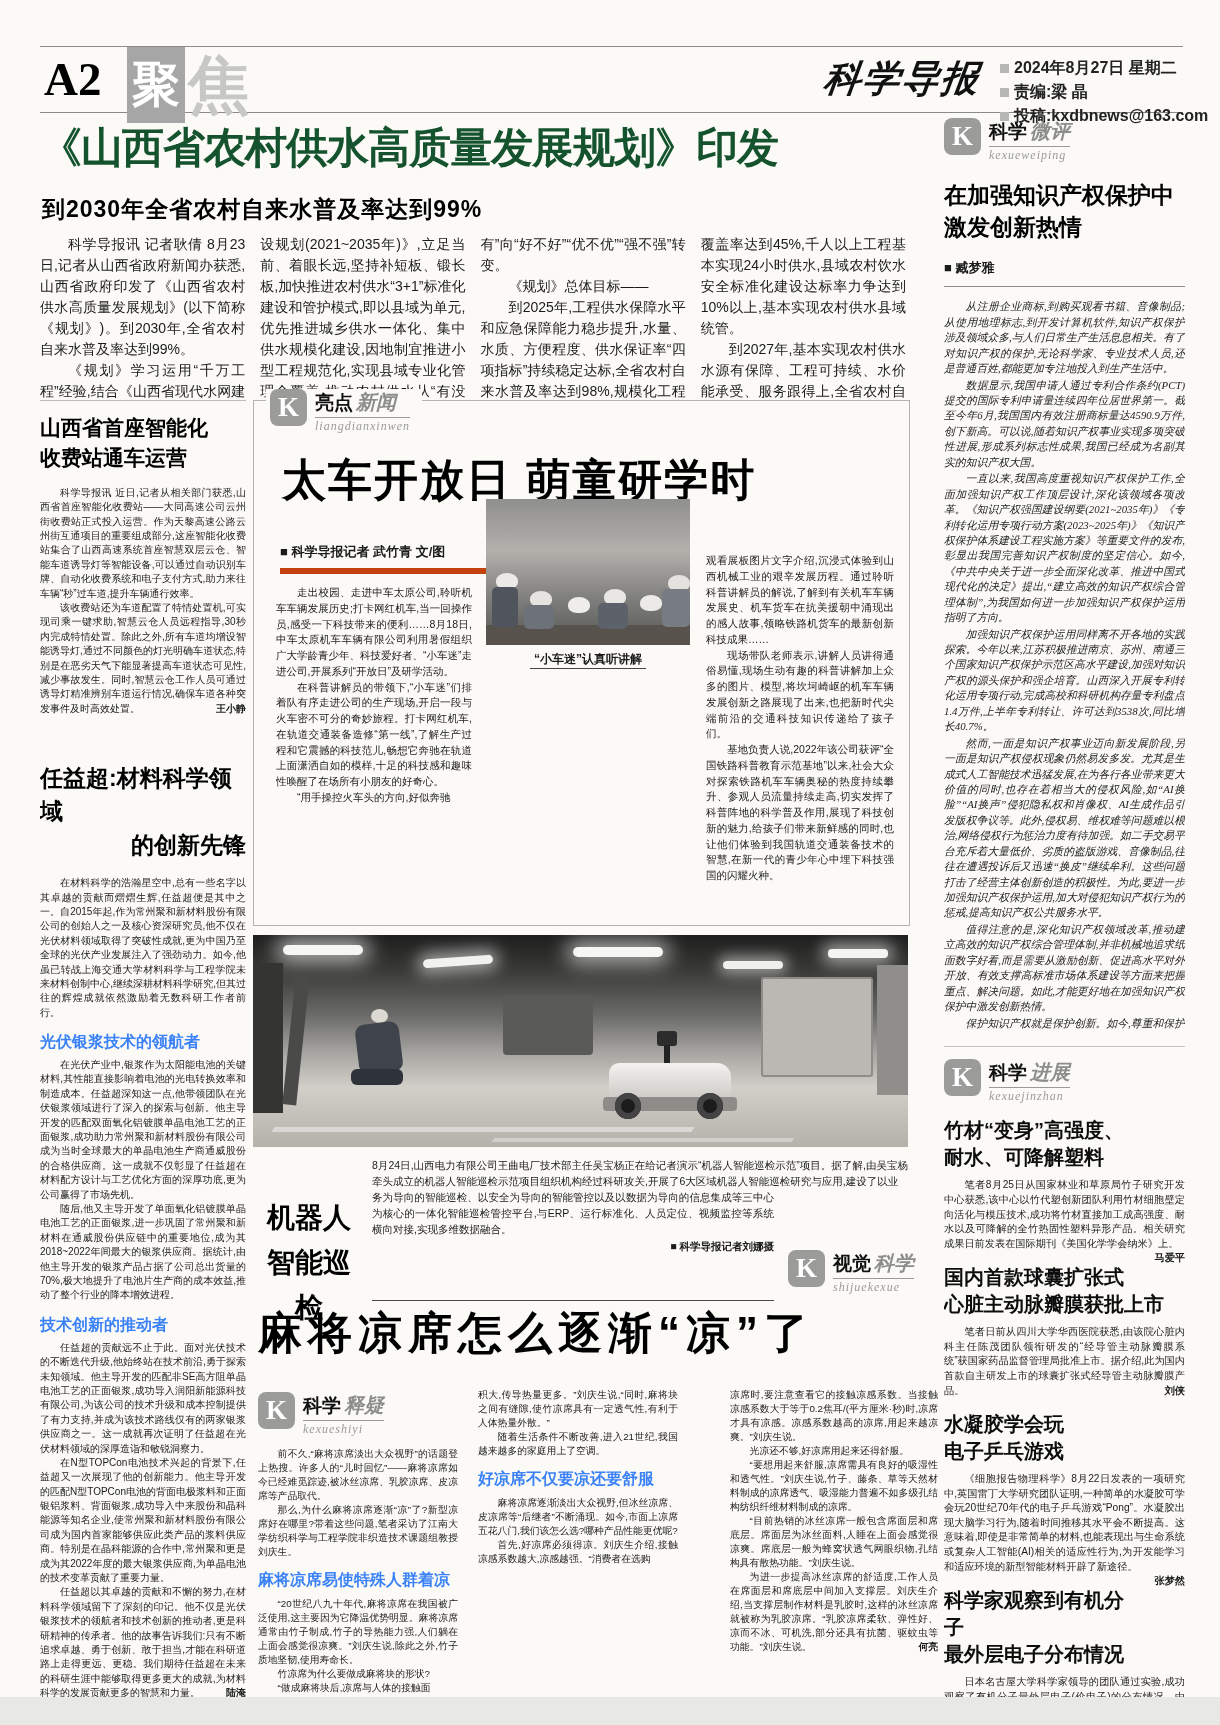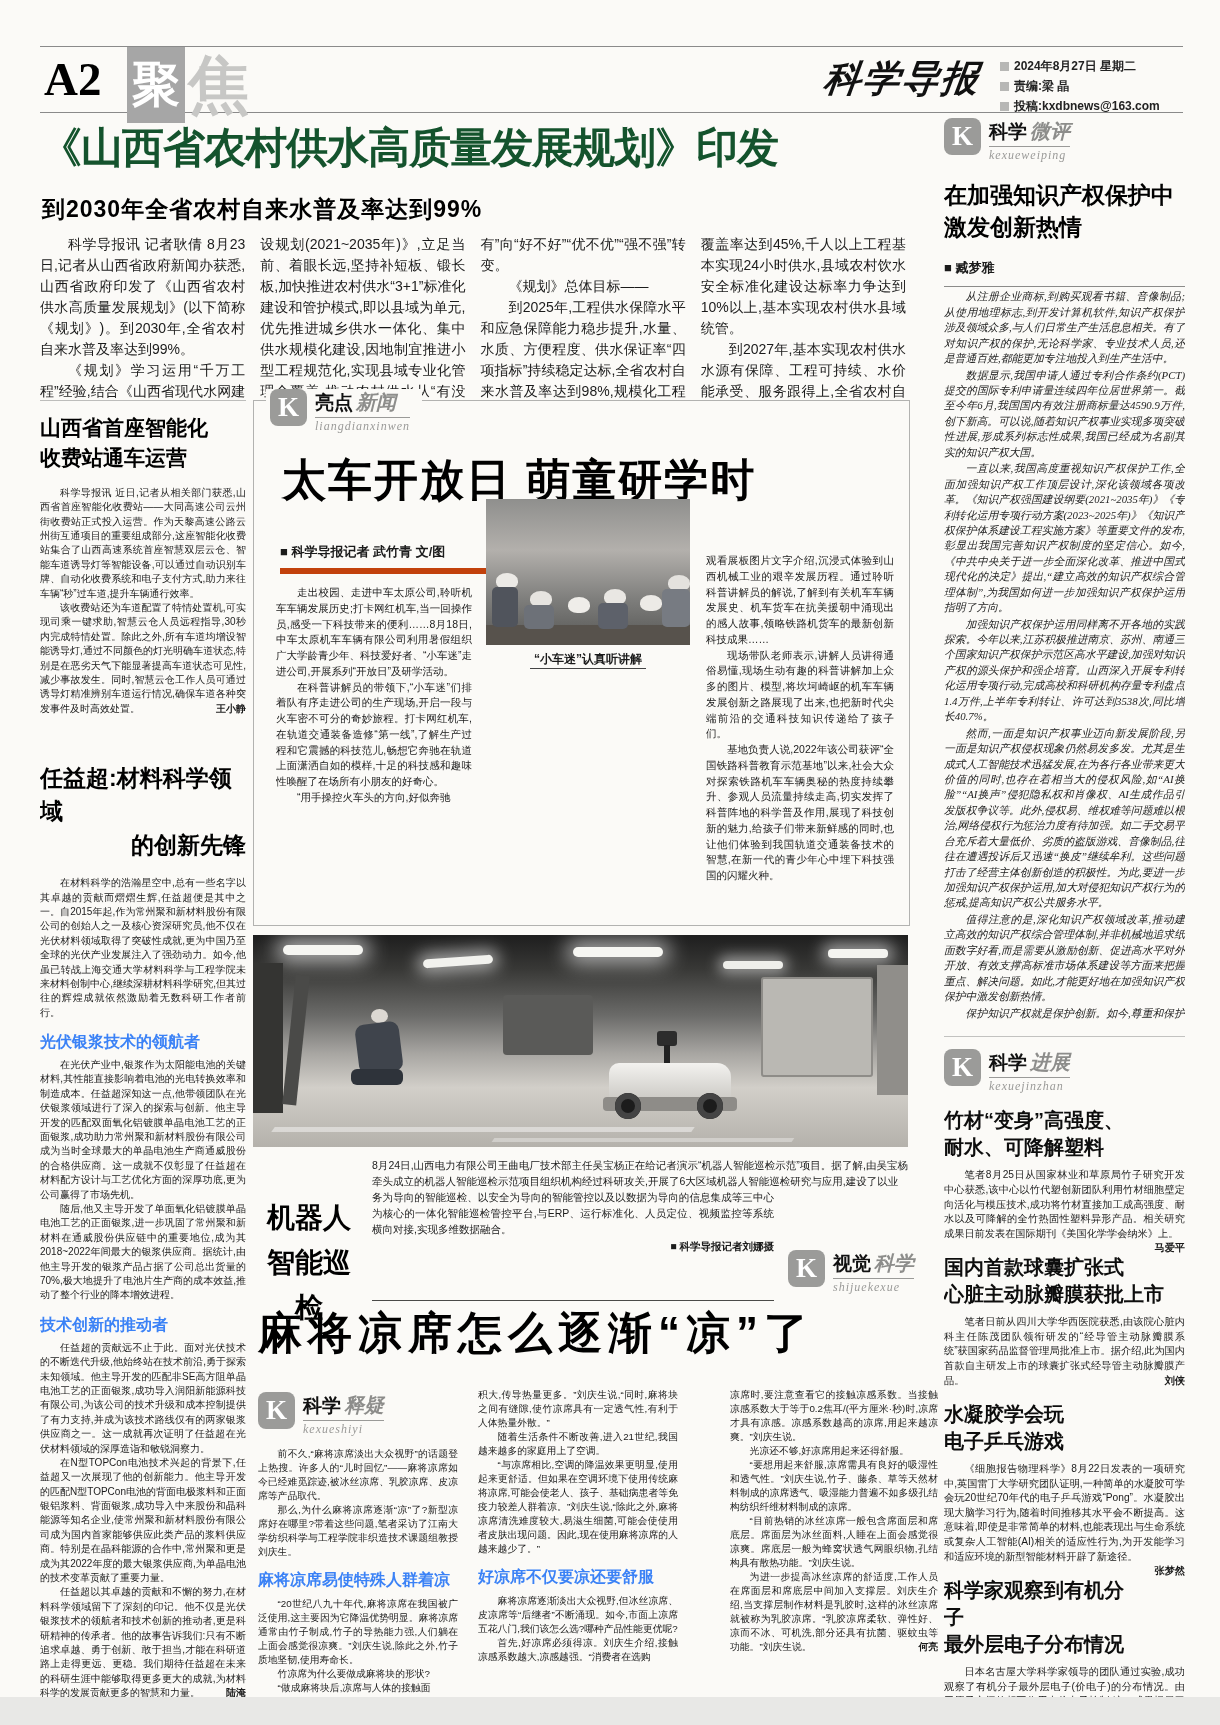--- a/index.html
+++ b/index.html
@@ -5,21 +5,21 @@
   html,body{margin:0;padding:0;background:#e8e8e6;}
   .page{position:relative;width:1220px;height:1697px;background:#fbfaf7;overflow:hidden;
         color:#1b1b1b;font-family:"Liberation Sans","DejaVu Sans",sans-serif;margin:0 auto;}
   .rule{position:absolute;left:40px;width:1143px;height:1px;background:#8a8a8a;}
   
   .edition{position:absolute;left:44px;top:52px;font-family:"Liberation Serif","DejaVu Serif",serif;font-size:47px;font-weight:700;color:#000;}
   .focus{position:absolute;left:127px;top:47px;display:flex;align-items:flex-start;}
   .focus-box{width:58px;height:76px;background:#a6a6a6;color:#fff;font-size:48px;font-weight:900;display:flex;align-items:center;justify-content:center;font-family:"Liberation Serif",serif;}
   .focus-out{font-size:62px;font-weight:900;color:#c7c7c5;line-height:76px;margin-left:3px;font-family:"Liberation Serif",serif;}
   .masthead{position:absolute;left:824px;top:54px;font-family:"DejaVu Serif","Liberation Serif",serif;font-style:italic;font-weight:700;font-size:37px;transform:skewX(-7deg);letter-spacing:2px;color:#111;}
-  .pubinfo{position:absolute;left:1000px;top:58px;font-size:12px;font-weight:700;color:#222;}
+  .pubinfo{position:absolute;left:1000px;top:58px;font-size:16px;font-weight:700;color:#222;}
   .pubinfo .row{display:flex;align-items:center;gap:5px;margin-bottom:3px;}
   .sq{width:9px;height:9px;background:#b7b7b5;display:inline-block;flex:0 0 auto;}
   
   .lead-h{position:absolute;left:40px;top:120px;width:820px;font-size:42px;font-weight:900;letter-spacing:-1px;color:#14532d;white-space:nowrap;}
   .lead-sub{position:absolute;left:42px;top:194px;font-size:23px;font-weight:600;color:#000;letter-spacing:1px;}
   .lead-body{position:absolute;left:40px;top:234px;width:866px;height:170px;column-count:4;column-gap:15px;overflow:hidden;}
   .bt{font-size:14px;line-height:1.5;text-align:justify;}
   .p{text-indent:2em;margin:0;}
   .cont{text-indent:0;}
   .fauth{float:right;font-weight:700;}
@@ -62,21 +62,21 @@
   .vision-logo{position:absolute;left:788px;top:1250px;}
   
   .mat-h{position:absolute;left:258px;top:1304px;font-size:44px;font-weight:900;letter-spacing:6px;color:#000;white-space:nowrap;}
   .mat-col{position:absolute;top:1388px;width:200px;height:332px;overflow:hidden;}
   .mat-col .bt{font-size:9.8px;line-height:1.43;}
   .mat-logo{margin:4px 0 10px 0;}
   
   .sidebar{position:absolute;left:944px;top:112px;width:241px;height:1610px;overflow:hidden;}
   .wp-h{font-size:23px;font-weight:700;line-height:1.4;margin-top:16px;color:#000;}
   .wp-author{font-size:13px;font-weight:700;margin-top:16px;padding-bottom:9px;border-bottom:1px solid #8b8b89;}
-  .wp-body{margin-top:2px;height:734px;overflow:hidden;font-family:"Liberation Serif","DejaVu Serif",serif;font-style:italic;font-size:10.8px;line-height:1.43;text-align:justify;color:#222;}
+  .wp-body{margin-top:12px;height:734px;overflow:hidden;font-family:"Liberation Serif","DejaVu Serif",serif;font-style:italic;font-size:10.8px;line-height:1.43;text-align:justify;color:#222;}
   .wp-body .p{margin-bottom:1px;}
   .jz-divider{height:1px;background:#c2c2c0;margin:13px 0 12px 0;}
   .jz-t{font-size:20px;font-weight:700;line-height:1.35;color:#0d0d0d;margin-top:13px;}
   .jz-text{font-size:10.2px;line-height:1.43;text-align:justify;margin-top:7px;}
   .sb-logo{margin-top:6px;}
 </style>
 </head>
 <body>
 
 <div class="page">
@@ -235,21 +235,20 @@
       <div class="sub-h">麻将凉席易使特殊人群着凉</div>
       <p class="p">“20世纪八九十年代,麻将凉席在我国被广泛使用,这主要因为它降温优势明显。麻将凉席通常由竹子制成,竹子的导热能力强,人们躺在上面会感觉很凉爽。”刘庆生说,除此之外,竹子质地坚韧,使用寿命长。</p>
       <p class="p">竹凉席为什么要做成麻将块的形状?</p>
       <p class="p">“做成麻将块后,凉席与人体的接触面</p>
     </div>
   </div>
   <div class="mat-col" style="left:478px">
     <div class="bt">
       <p class="p cont">积大,传导热量更多。”刘庆生说,“同时,麻将块之间有缝隙,使竹凉席具有一定透气性,有利于人体热量外散。”</p>
       <p class="p">随着生活条件不断改善,进入21世纪,我国越来越多的家庭用上了空调。</p>
-      <p class="p">“与凉席相比,空调的降温效果更明显,使用起来更舒适。但如果在空调环境下使用传统麻将凉席,可能会使老人、孩子、基础病患者等免疫力较差人群着凉。”刘庆生说,“除此之外,麻将凉席清洗难度较大,易滋生细菌,可能会使使用者皮肤出现问题。因此,现在使用麻将凉席的人越来越少了。”</p>
       <div class="sub-h">好凉席不仅要凉还要舒服</div>
       <p class="p">麻将凉席逐渐淡出大众视野,但冰丝凉席、皮凉席等“后继者”不断涌现。如今,市面上凉席五花八门,我们该怎么选?哪种产品性能更优呢?</p>
       <p class="p">首先,好凉席必须得凉。刘庆生介绍,接触凉感系数越大,凉感越强。“消费者在选购</p>
     </div>
   </div>
   <div class="mat-col" style="left:730px;width:208px">
     <div class="bt">
       <p class="p cont">凉席时,要注意查看它的接触凉感系数。当接触凉感系数大于等于0.2焦耳/(平方厘米·秒)时,凉席才具有凉感。凉感系数越高的凉席,用起来越凉爽。”刘庆生说。</p>
       <p class="p">光凉还不够,好凉席用起来还得舒服。</p>
       <p class="p">“要想用起来舒服,凉席需具有良好的吸湿性和透气性。”刘庆生说,竹子、藤条、草等天然材料制成的凉席透气、吸湿能力普遍不如多级孔结构纺织纤维材料制成的凉席。</p>

